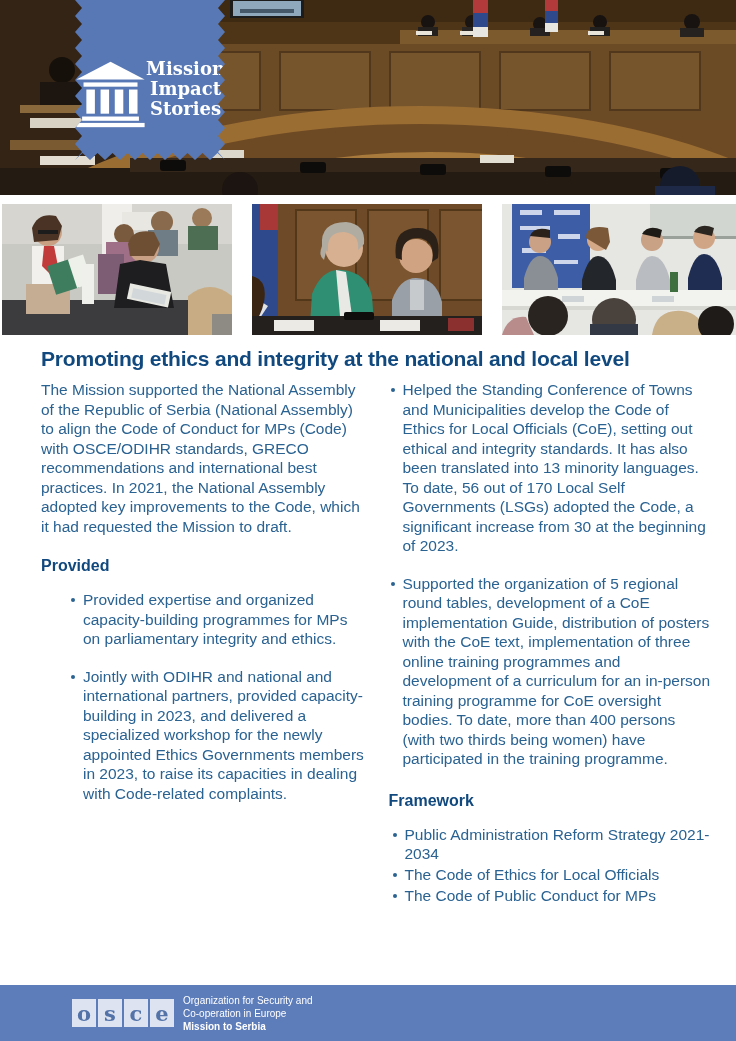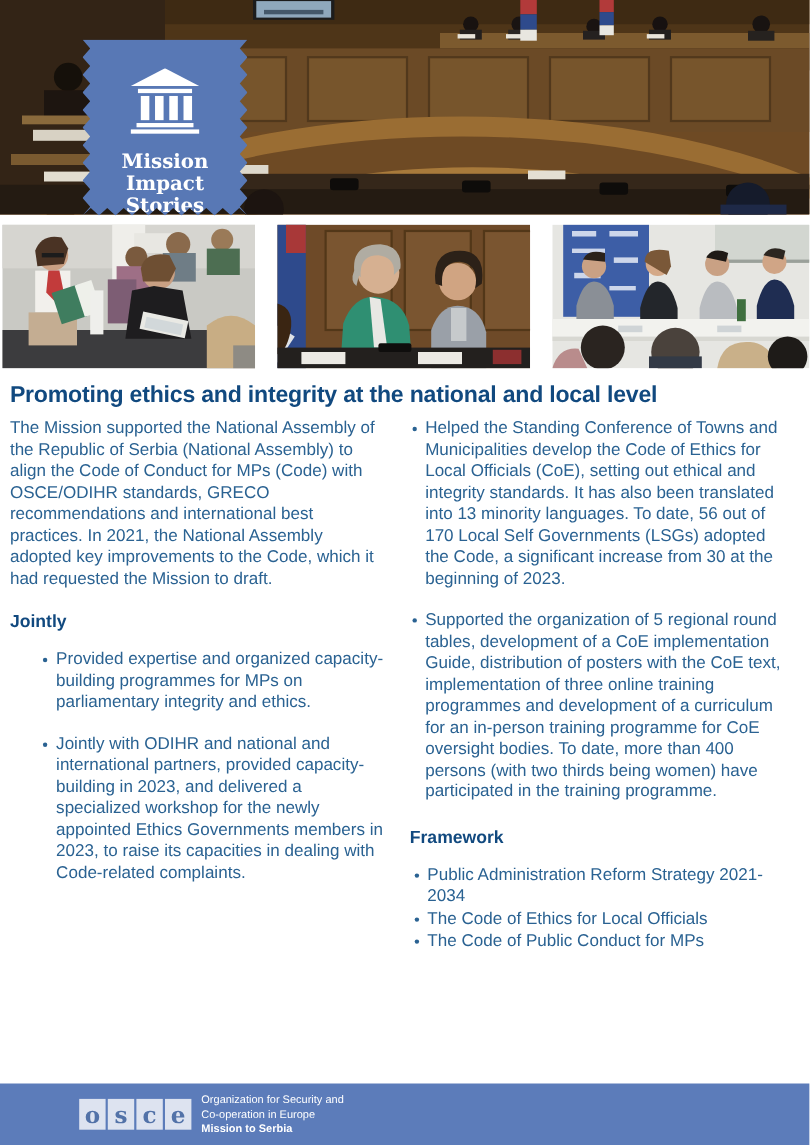--- a/index.html
+++ b/index.html
@@ -11,35 +11,35 @@
     font-family:"Liberation Sans", sans-serif;
     overflow:hidden;
   }
   
   .header { position:relative; width:736px; height:195px; background:#6e4a22; }
   .header svg { display:block; width:736px; height:195px; }
   .badge {
     position:absolute; left:75px; top:0; width:150px; height:162px;
     background:#5878b5;
     clip-path: polygon(0px 0px,150px 0px,143px 8px,150px 16px,143px 24px,150px 32px,143px 40px,150px 48px,143px 56px,150px 64px,143px 72px,150px 80px,143px 88px,150px 96px,143px 104px,150px 112px,143px 120px,150px 128px,143px 136px,150px 144px,143px 152px,150px 160px,142.5px 153px,135px 160px,127.5px 153px,120px 160px,112.5px 153px,105px 160px,97.5px 153px,90px 160px,82.5px 153px,75px 160px,67.5px 153px,60px 160px,52.5px 153px,45px 160px,37.5px 153px,30px 160px,22.5px 153px,15px 160px,7.5px 153px,0px 160px,7px 152px,0px 144px,7px 136px,0px 128px,7px 120px,0px 112px,7px 104px,0px 96px,7px 88px,0px 80px,7px 72px,0px 64px,7px 56px,0px 48px,7px 40px,0px 32px,7px 24px,0px 16px,7px 8px);
-    display:flex; flex-direction:column; align-items:center;margin-top:36px;
+    display:flex; flex-direction:row; align-items:center;
   }
   .badge-icon { margin-top:26px; width:66px; height:60px; }
   .badge-text {
     margin-top:16px; text-align:center; color:#ffffff;
     font-family:"DejaVu Serif", serif; font-weight:bold;
     font-size:18px; line-height:1.12;
   }
   
   .photos { display:flex; gap:20px; margin:9px 0 0 2px; width:734px; }
   .photo { height:131px; overflow:hidden; }
   .photo svg { display:block; width:100%; height:100%; }
   .photo-1 { width:230px; } .photo-2 { width:230px; } .photo-3 { width:234px; }
   
-  .main { padding:12px 24px 0 9px; }
+  .main { padding:12px 24px 0 41px; }
   .page-title {
     color:#11497f; font-size:21px; font-weight:bold; letter-spacing:-0.2px;
     margin-bottom:9px;
   }
   .cols { display:flex; gap:24px; }
   .col { flex:1; color:#2a6292; font-size:15.5px; line-height:1.26; }
   .section-heading { color:#11497f; font-size:16px; font-weight:bold; margin:20px 0 14px 0; }
   .col-right .section-heading { margin-top:22px; }
   ul { list-style:none; }
   li { position:relative; margin-bottom:18px; }
@@ -293,21 +293,21 @@
     </svg>
   </div>
 </div>
 
 <div class="main">
   <h1 class="page-title">Promoting ethics and integrity at the national and local level</h1>
   <div class="cols">
 
     <div class="col col-left">
       <p>The Mission supported the National Assembly of the Republic of Serbia (National Assembly) to align the Code of Conduct for MPs (Code) with OSCE/ODIHR standards, GRECO recommendations and international best practices. In 2021, the National Assembly adopted key improvements to the Code, which it had requested the Mission to draft.</p>
-      <h2 class="section-heading">Jointly</h2>
+      <h2 class="section-heading">Provided</h2>
       <ul class="results-list">
         <li>Provided expertise and organized capacity-building programmes for MPs on parliamentary integrity and ethics.</li>
         <li>Jointly with ODIHR and national and international partners, provided capacity-building in 2023, and delivered a specialized workshop for the newly appointed Ethics Governments members in 2023, to raise its capacities in dealing with Code-related complaints.</li>
       </ul>
     </div>
 
     <div class="col col-right">
       <ul class="right-list">
         <li>Helped the Standing Conference of Towns and Municipalities develop the Code of Ethics for Local Officials (CoE), setting out ethical and integrity standards. It has also been translated into 13 minority languages. To date, 56 out of 170 Local Self Governments (LSGs) adopted the Code, a significant increase from 30 at the beginning of 2023.</li>
         <li>Supported the organization of 5 regional round tables, development of a CoE implementation Guide, distribution of posters with the CoE text, implementation of three online training programmes and development of a curriculum for an in-person training programme for CoE oversight bodies. To date, more than 400 persons (with two thirds being women) have participated in the training programme.</li>

